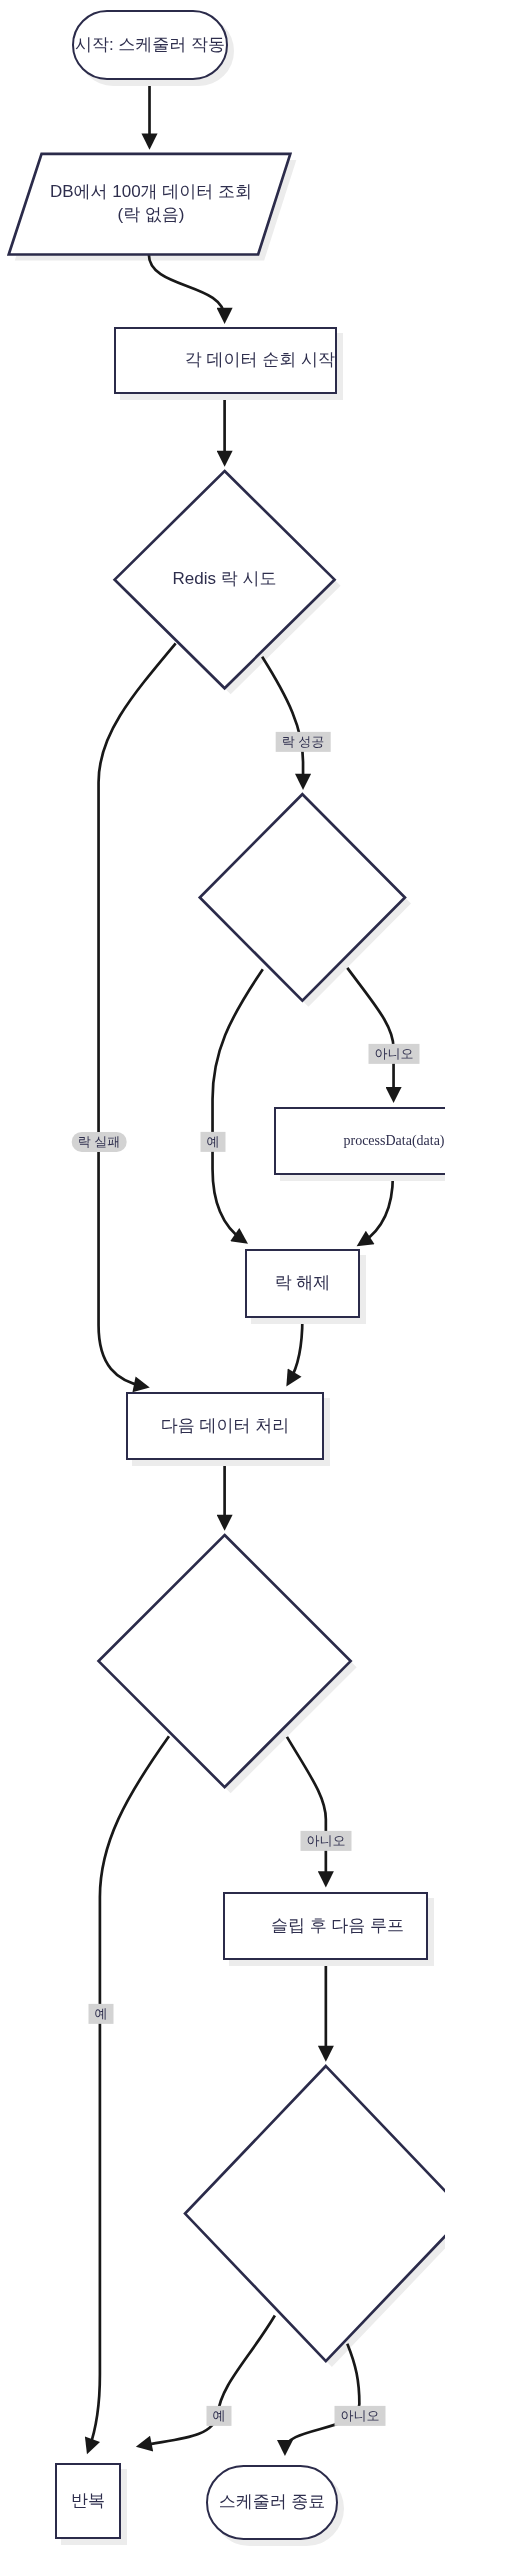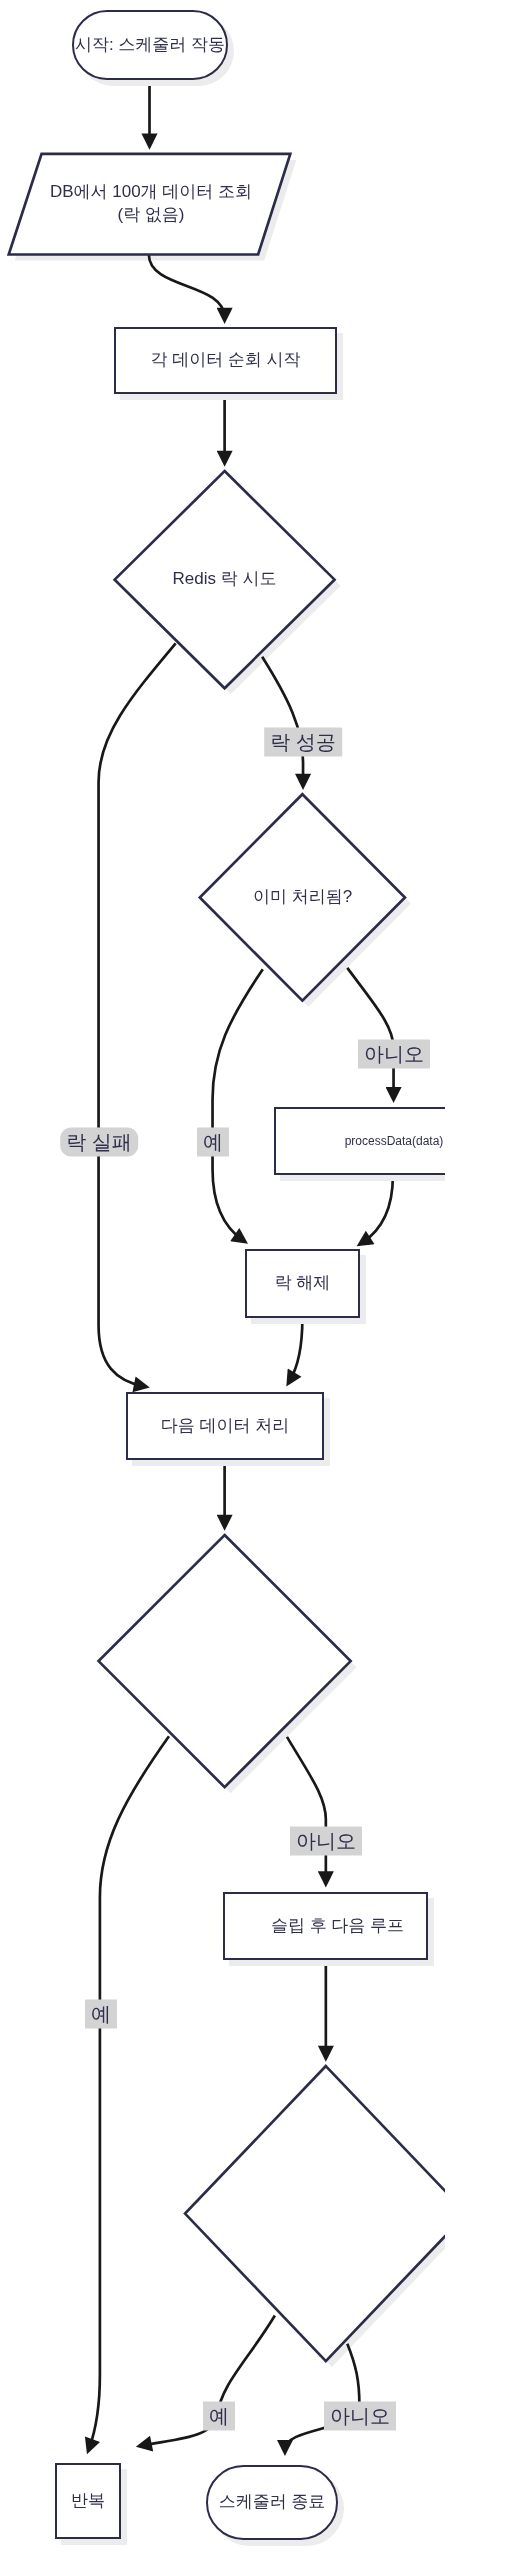--- a/index.html
+++ b/index.html
@@ -3,25 +3,25 @@
 <meta charset="utf-8">
 <style>
   html,body{margin:0;padding:0;background:#ffffff;}
   body{font-family:"Liberation Sans","DejaVu Sans",sans-serif;}
   .canvas{position:relative;width:445px;height:2576px;background:#ffffff;overflow:hidden;}
   .edges{position:absolute;left:0;top:0;z-index:1;}
   .node{position:absolute;z-index:2;display:flex;align-items:center;justify-content:center;
         text-align:center;color:#2e2e4d;font-size:17px;line-height:1.35;box-sizing:border-box;}
   .box{background:#ffffff;border:2.7px solid #2b2b4a;box-shadow:6px 6px 0 0 #ececec;}
   .stadium{border-radius:38px;}
-  .mono{font-family:Liberation Sans, sans-serif;font-size:12px;}
+  .mono{font-family:Liberation Serif, serif;font-size:14px;}
   .overlay{background:transparent;border:none;box-shadow:none;}
   .wrap2{word-break:break-all;padding:0 6.7px;}
   .edge-label{position:absolute;z-index:3;transform:translate(-50%,-50%);
-        background:#d3d3d3;color:#2e2e4d;font-size:20px;line-height:1.25;
+        background:#d3d3d3;color:#2e2e4d;font-size:13px;line-height:1.25;
         padding:2px 6px;white-space:nowrap;}
 </style>
 </head>
 <body>
 
 <div class="canvas">
 
   <svg class="edges" width="531" height="2576" viewBox="0 0 792 3839">
     <defs>
       <marker id="arrow" viewBox="0 0 10 10" refX="6" refY="5" markerWidth="30" markerHeight="24" markerUnits="userSpaceOnUse" orient="auto">
@@ -65,31 +65,28 @@
   </svg>
 
   <div class="node box stadium" style="left:72px;top:10px;width:156px;height:70px;">
     <span>시작: 스케줄러 작동</span>
   </div>
 
   <div class="node overlay wrap2" style="left:37px;top:161px;width:228px;height:85px;">
     <span>DB에서 100개 데이터 조회(락 없음)</span>
   </div>
 
-  <div class="node box" style="left:114px;top:327px;width:223px;height:67px;">
+  <div class="node box" style="left:114px;top:327px;width:223px;height:67px;justify-content:flex-end;">
     <span>각 데이터 순회 시작</span>
   </div>
 
   <div class="node overlay" style="left:124px;top:562px;width:201px;height:34px;">
     <span>Redis 락 시도</span>
   </div>
 
-  <div class="node overlay" style="left:202px;top:880px;width:201px;height:34px;">
-    <span>이미 처리됨?</span>
-  </div>
 
   <div class="node box mono" style="left:274px;top:1107px;width:240px;height:68px;">
     <span>processData(data)</span>
   </div>
 
   <div class="node box" style="left:126px;top:1392px;width:198px;height:68px;">
     <span>다음 데이터 처리</span>
   </div>
 
   <div class="node box" style="left:245px;top:1249px;width:115px;height:69px;">

